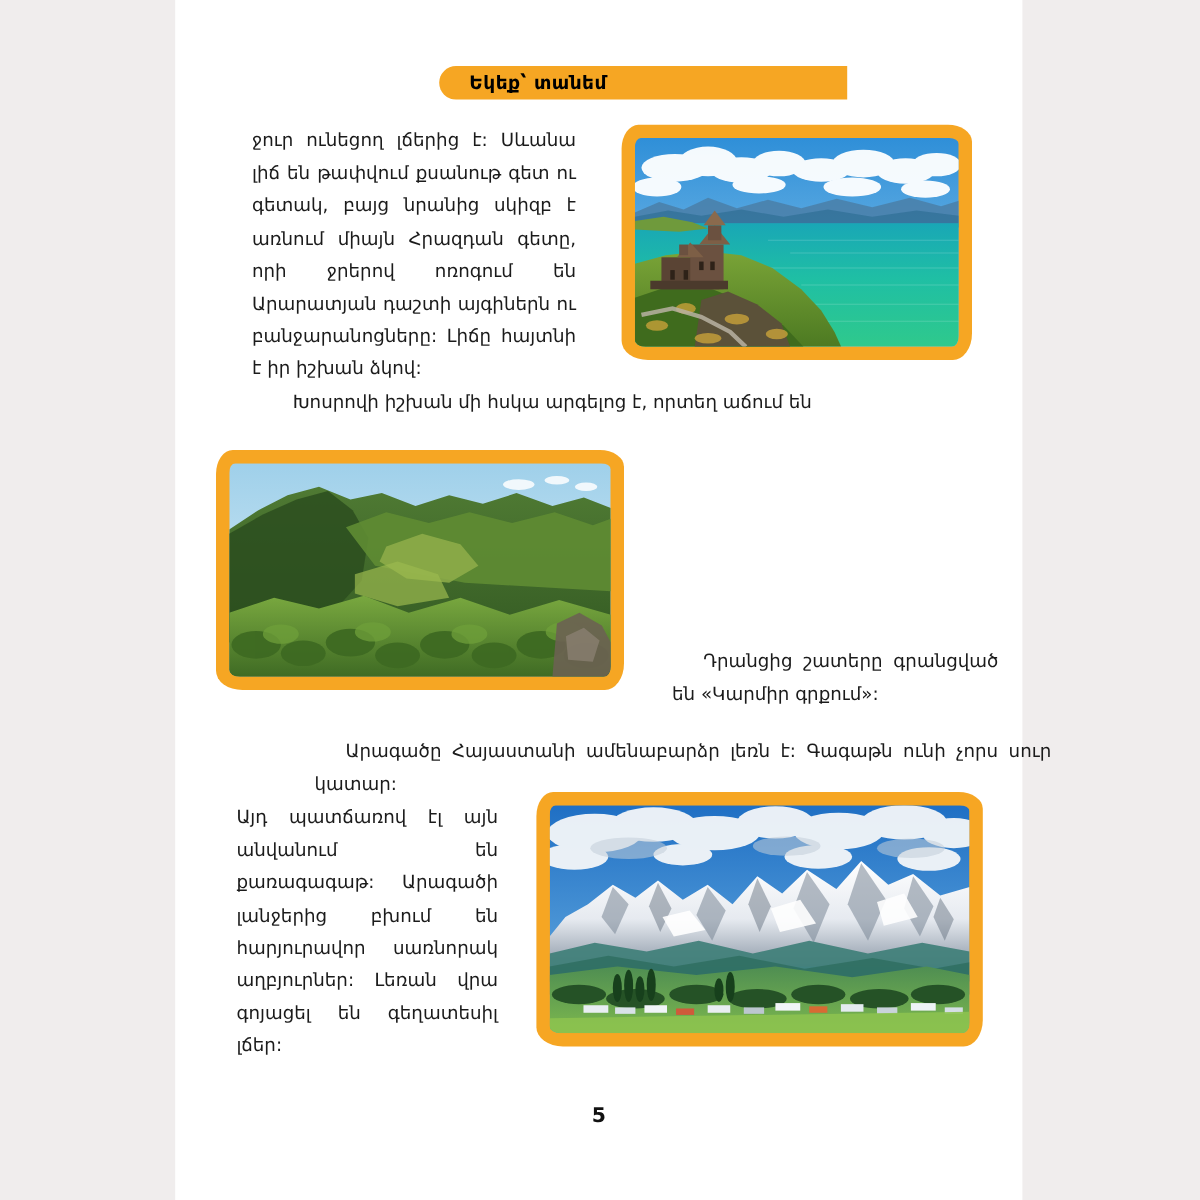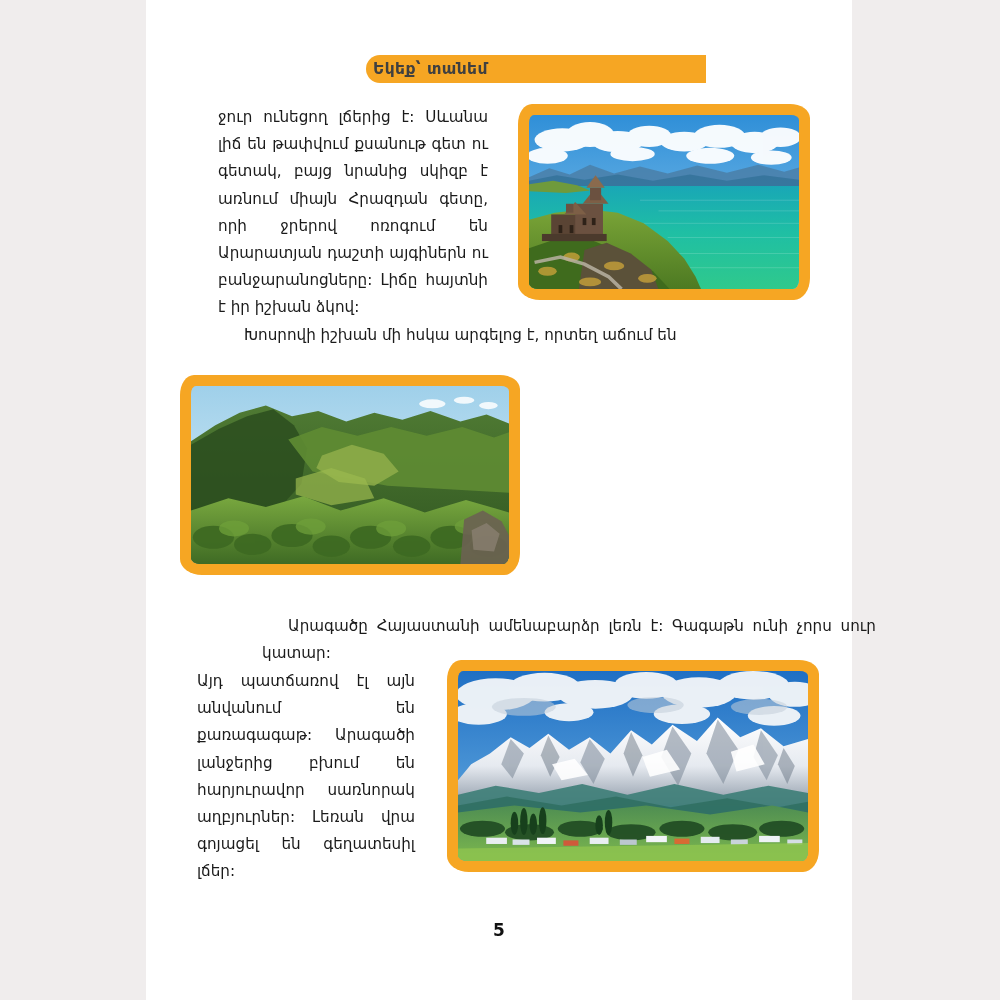--- a/index.html
+++ b/index.html
@@ -18,39 +18,39 @@
   }
 
   
   .banner{
     position:absolute;left:366px;top:55px;width:340px;height:28px;
     background:#F6A623;
     border-top-left-radius:14px;border-bottom-left-radius:14px;
     display:flex;align-items:center;
   }
   .banner-label{
-    color:#404040;font-size:15.5px;font-weight:700;
-    letter-spacing:.4px;margin-left:7px;white-space:nowrap;
+    color:#000000;font-size:15.5px;font-weight:700;
+    letter-spacing:.4px;margin-left:25px;white-space:nowrap;
     font-family:"DejaVu Sans","Liberation Sans",sans-serif;
   }
 
   
   .txt{
     position:absolute;
     color:#1b1b1b;
     font-size:15.2px;
     line-height:27.2px;
     text-align:justify;
     text-justify:inter-word;
     font-family:"DejaVu Sans","Liberation Sans",sans-serif;
   }
   .indent{text-indent:26px;}
 
   
-  .p1{left:218px;top:104px;width:270px;}
+  .p1{left:210px;top:104px;width:270px;}
   
   .p2a{left:218px;top:322px;width:614px;}
   
   .p2b{left:560px;top:349px;width:272px;}
   
   .p3{left:560px;top:538px;width:272px;}
   
   .p4a{left:218px;top:613px;width:614px;margin-left:44px;}
   
   .p4b{left:197px;top:668px;width:218px;}
@@ -234,20 +234,21 @@
             <ellipse cx="298" cy="158" rx="16" ry="9"></ellipse>
         </g>
 
         <path d="M292 150 L312 140 L332 152 L340 168 L340 200 L288 200 Z" fill="#6b6252" opacity=".9"></path>
         <path d="M300 162 L316 154 L330 166 L324 186 L302 184 Z" fill="#8a8071" opacity=".8"></path>
       </svg>
     </div>
   </div>
 
 
+  <div class="txt p3 indent">Դրանցից շատերը գրանցված են «Կարմիր գրքում»:</div>
 
   <div class="txt p4a indent">Արագածը Հայաստանի ամենաբարձր լեռն է: Գագաթն ունի չորս սուր կատար:</div>
 
   <div class="photo ph-aragats">
     <div class="inner">
       <svg viewBox="0 0 372 212" preserveAspectRatio="none">
         <defs>
           <linearGradient id="skyA" x1="0" y1="0" x2="0" y2="1">
             <stop offset="0" stop-color="#1f6fc4"></stop>
               <stop offset="1" stop-color="#6fb4e4"></stop>

